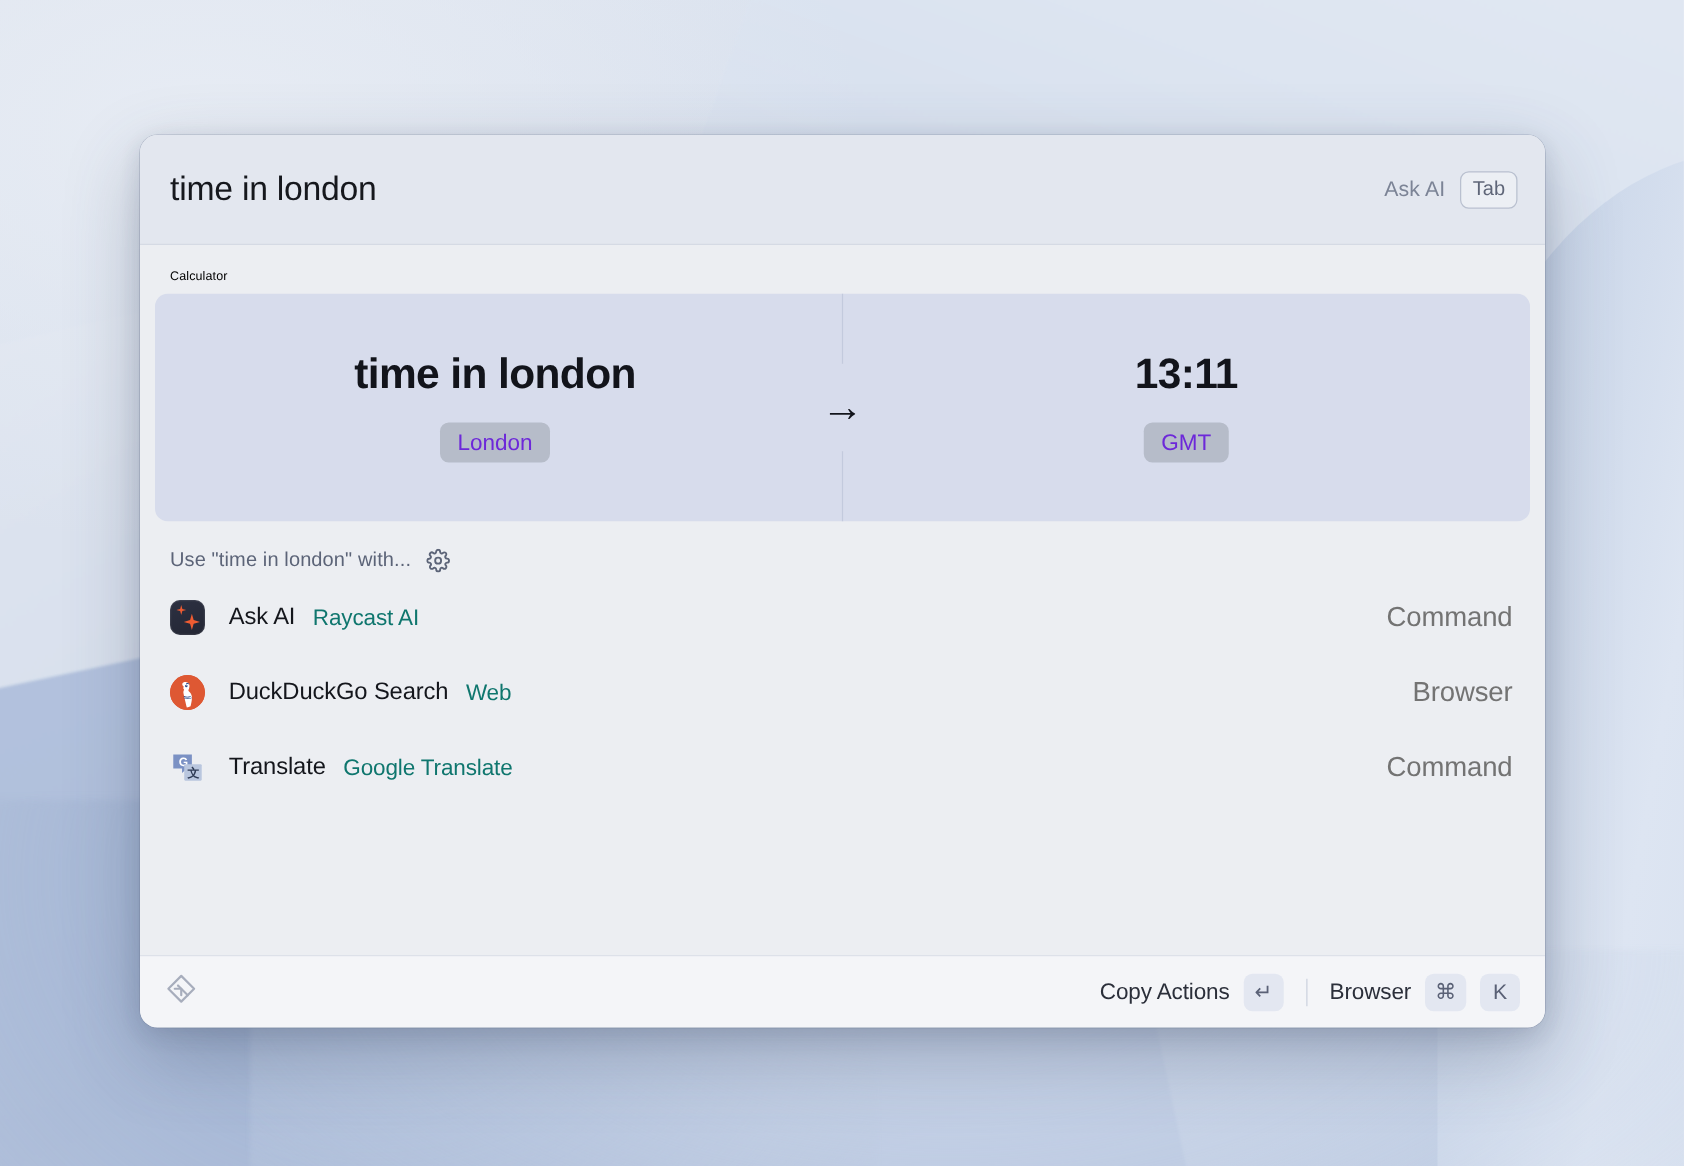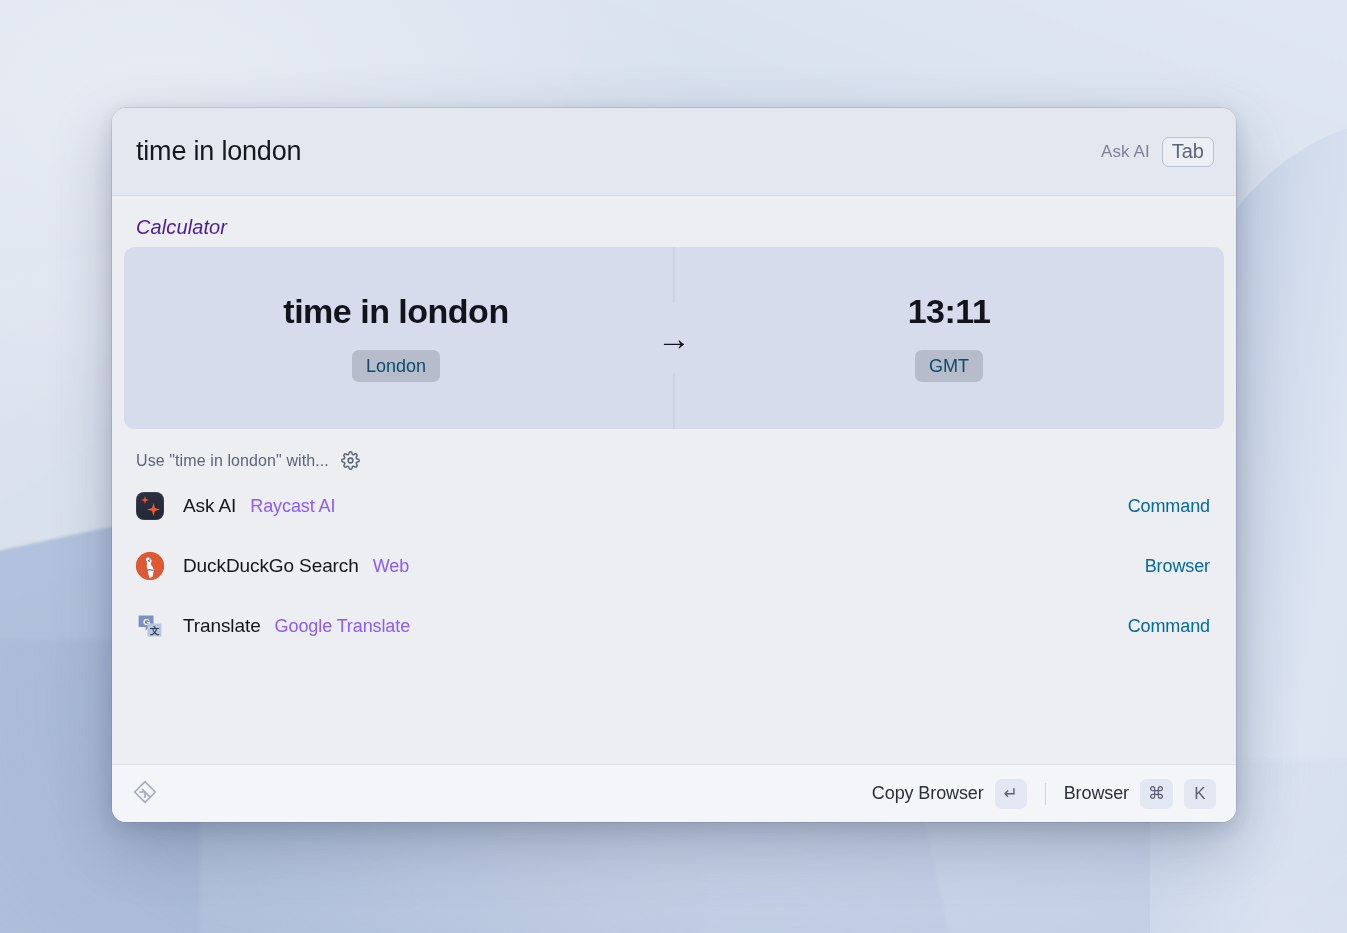--- a/index.html
+++ b/index.html
@@ -129,39 +129,38 @@
     letter-spacing: 0.1px;
   }
   .keycap {
     display: inline-flex;
     align-items: center;
     justify-content: center;
     min-width: 30px;
     height: 30px;
     padding: 0 9px;
     border-radius: 7px;
-    font-size: 20px;
+    font-size: 16px;
     color: #5f6678;
     background: rgba(255,255,255,0.32);
     border: 1px solid #b9c0cf;
   }
 
   
   #window-body {
     flex: 1 1 auto;
     background: #eceef2;
     overflow: hidden;
     position: relative;
   }
   .section-title {
-    font-size: 20px;
-    color: #4c1d95;
+    font-size: 10px;
+    color: #000000;
     padding: 20px 0 8px 24px;
     letter-spacing: 0.1px;
-    font-style: italic;
   }
 
   
   #calculator-card {
     margin: 0 12px;
     height: 182px;
     border-radius: 10px;
     background: #d7dcec;
     display: flex;
     align-items: stretch;
@@ -179,21 +178,21 @@
   .calc-half.left { padding-right: 6px; }
   .calc-expr {
     font-size: 34px;
     font-weight: bold;
     color: #12141b;
     letter-spacing: -0.5px;
     line-height: 1;
   }
   .calc-chip {
     font-size: 18px;
-    color: #0c4a6e;
+    color: #6d28d9;
     background: #b6bcc9;
     border-radius: 7px;
     padding: 6px 14px;
     line-height: 1.15;
   }
   #calc-divider {
     position: absolute;
     left: 50%;
     top: 0;
     bottom: 0;
@@ -246,28 +245,28 @@
     margin-right: 19px;
     position: relative;
   }
   .row-title {
     font-size: 19px;
     color: #14161c;
     letter-spacing: -0.1px;
   }
   .row-sub {
     font-size: 18px;
-    color: #8b5cf6;
+    color: #0f766e;
     margin-left: 14px;
     letter-spacing: -0.1px;
   }
   .row-spacer { flex: 1 1 auto; }
   .row-kind {
-    font-size: 18px;
-    color: #0369a1;
+    font-size: 22px;
+    color: #737373;
     letter-spacing: -0.1px;
   }
 
   
   .icon-askai {
     width: 28px; height: 28px;
     border-radius: 8px;
     background: linear-gradient(160deg, #2d3142 0%, #232634 100%);
     box-shadow: inset 0 0 0 1px rgba(255,255,255,0.08);
     position: relative;
@@ -449,21 +448,21 @@
       <span>
         <svg id="raycast-logo" viewBox="0 0 24 24" fill="none" stroke="#8a92a6" stroke-width="1.6" stroke-linejoin="round" stroke-linecap="round">
           <path d="M12 2.5 21.5 12 12 21.5 2.5 12z"></path>
           <path d="M7.2 12H12v4.8"></path>
           <path d="M9.6 9.6 16.8 16.8"></path>
         </svg>
       </span>
       <span class="footer-spacer"></span>
 
       <div class="footer-action">
-        <span class="footer-label">Copy Browser</span>
+        <span class="footer-label">Copy Actions</span>
         <span class="footer-keycap">↵</span>
       </div>
 
       <span class="footer-sep"></span>
 
       <div class="footer-action">
         <span class="footer-label">Browser</span>
         <span class="footer-keycap">⌘</span>
         <span class="footer-keycap">K</span>
       </div>

